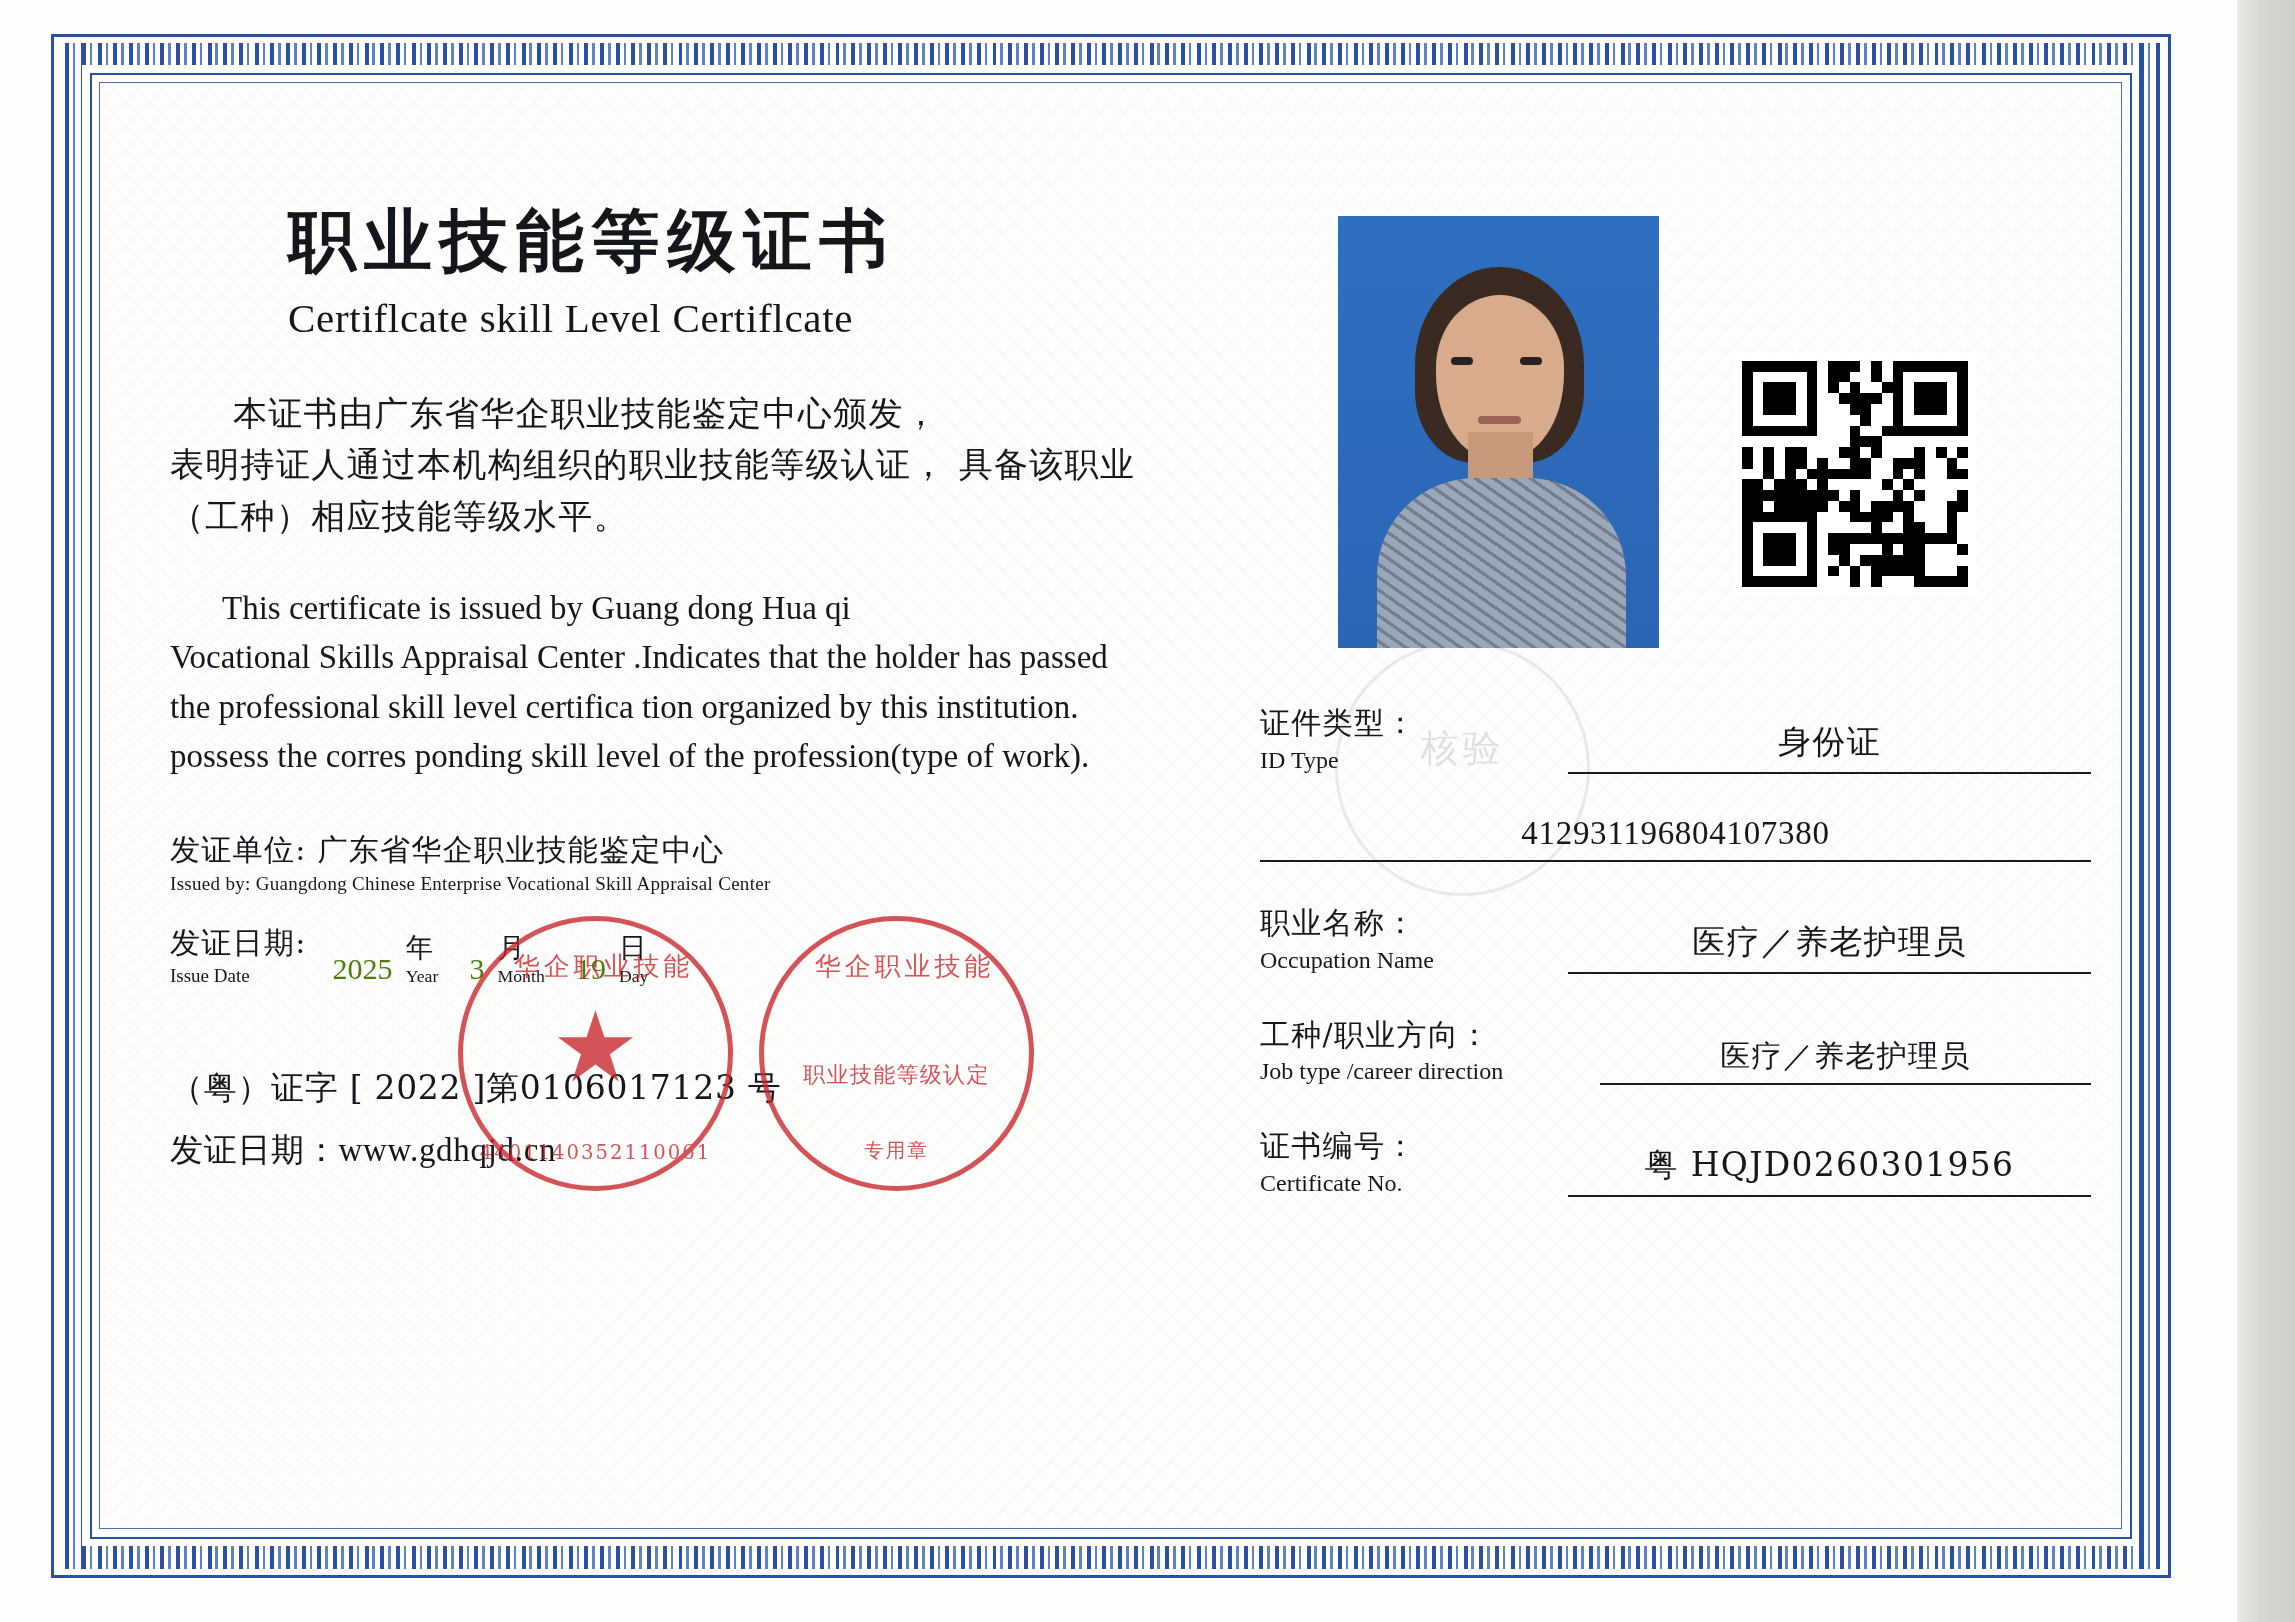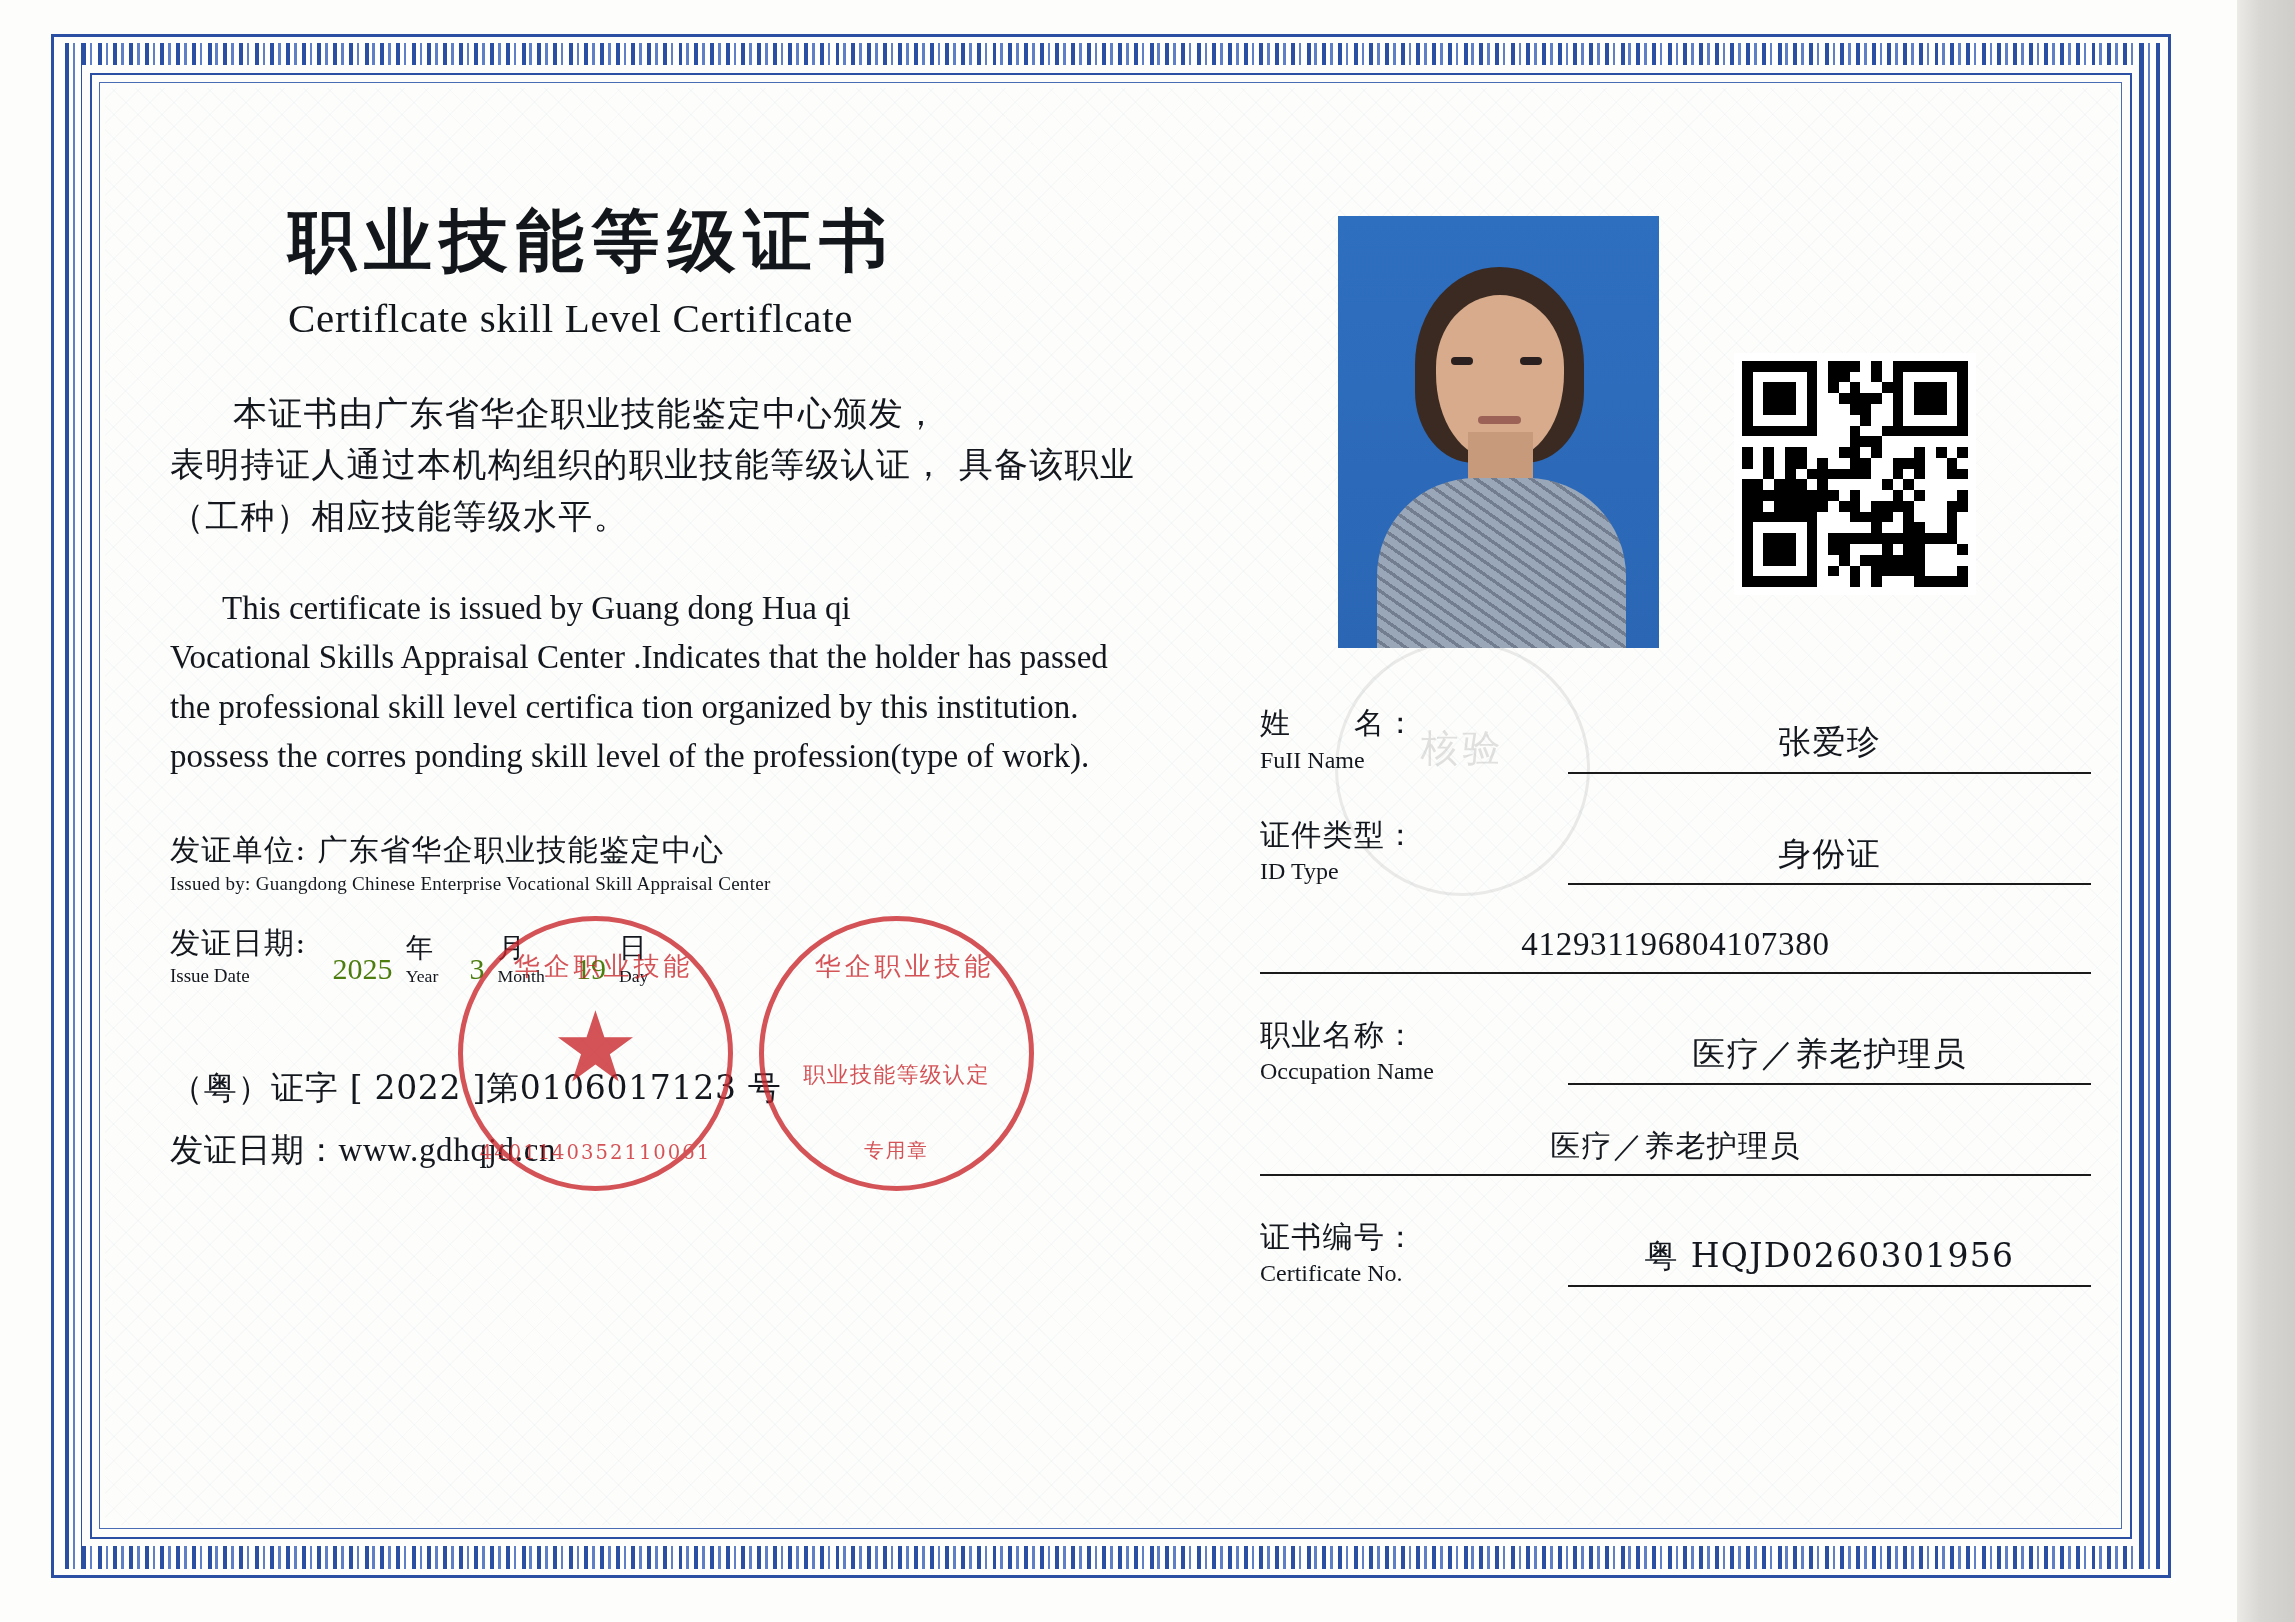--- a/index.html
+++ b/index.html
@@ -869,43 +869,40 @@
         <i></i>
         <i></i>
         <i></i>
         <i></i>
       </div>
   </div>
 
   <div class="fields" id="fields">
       <div class="field-row">
         <div class="field-label">
-          <span class="cn">姓　　名：</span>
-          <span class="en">FuII Name</span>
-        </div>
-        <div class="field-value">张爱珍</div>
-      </div>
-      <div class="field-row">
-        <div class="field-label">
           <span class="cn">证件类型：</span>
           <span class="en">ID Type</span>
         </div>
         <div class="field-value">身份证</div>
       </div>
       <div class="field-row">
         <div class="field-value latin">412931196804107380</div>
       </div>
       <div class="field-row">
         <div class="field-label">
           <span class="cn">职业名称：</span>
           <span class="en">Occupation Name</span>
         </div>
         <div class="field-value">医疗／养老护理员</div>
       </div>
       <div class="field-row tight">
+        <div class="field-label">
+          <span class="cn">工种/职业方向：</span>
+          <span class="en">Job type /career direction</span>
+        </div>
         <div class="field-value">医疗／养老护理员</div>
       </div>
       <div class="field-row">
         <div class="field-label">
           <span class="cn">证书编号：</span>
           <span class="en">Certificate No.</span>
         </div>
         <div class="field-value">粤 HQJD0260301956</div>
       </div>
     </div>

